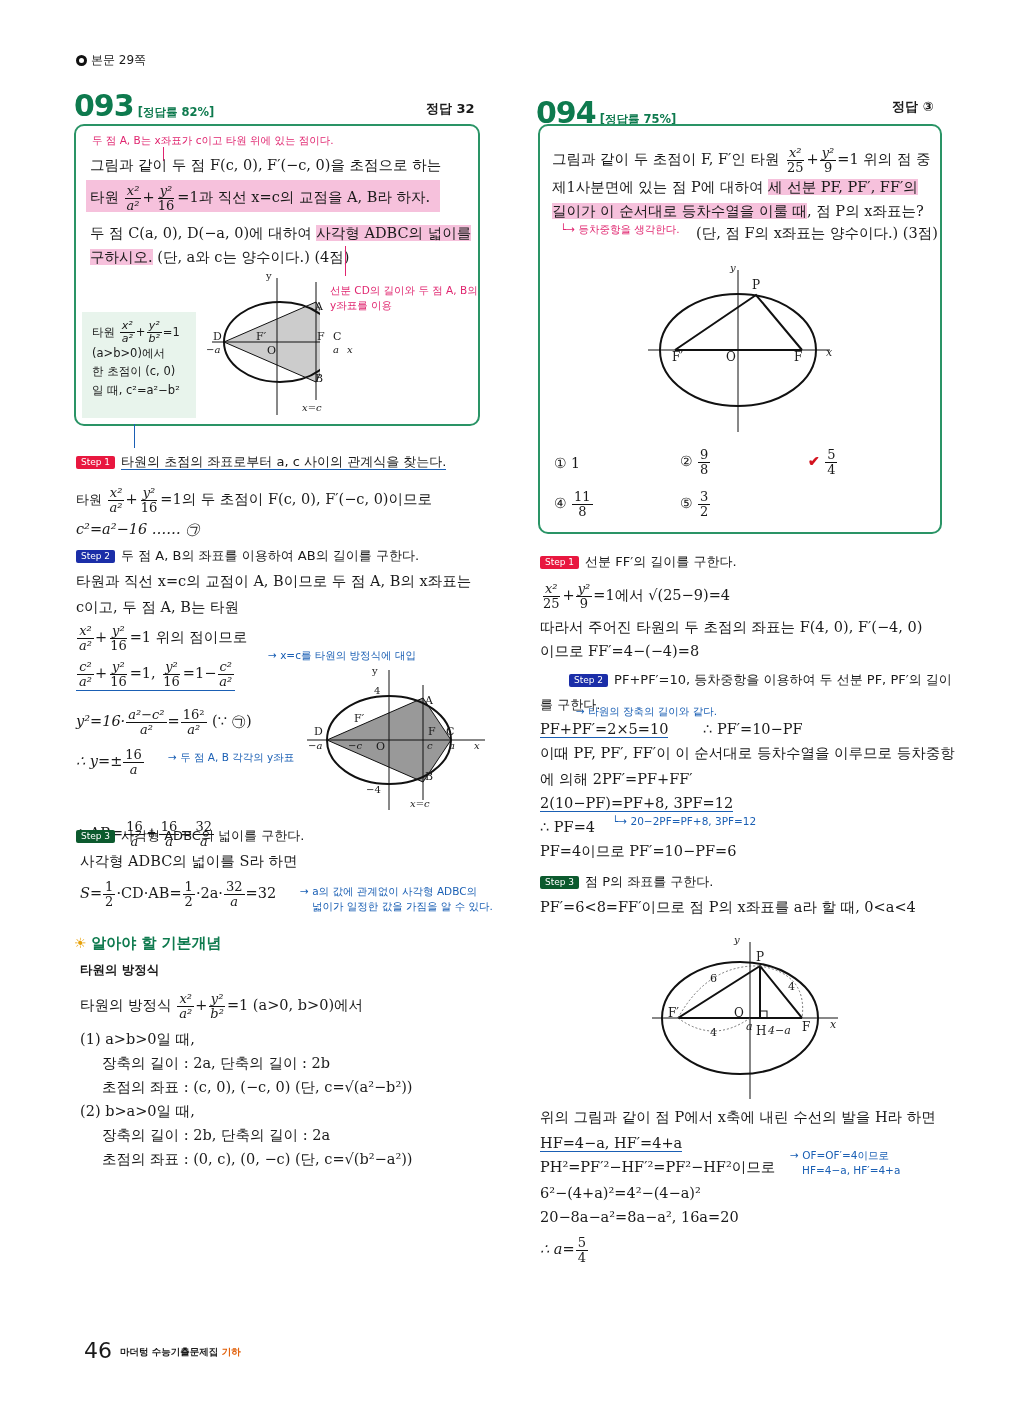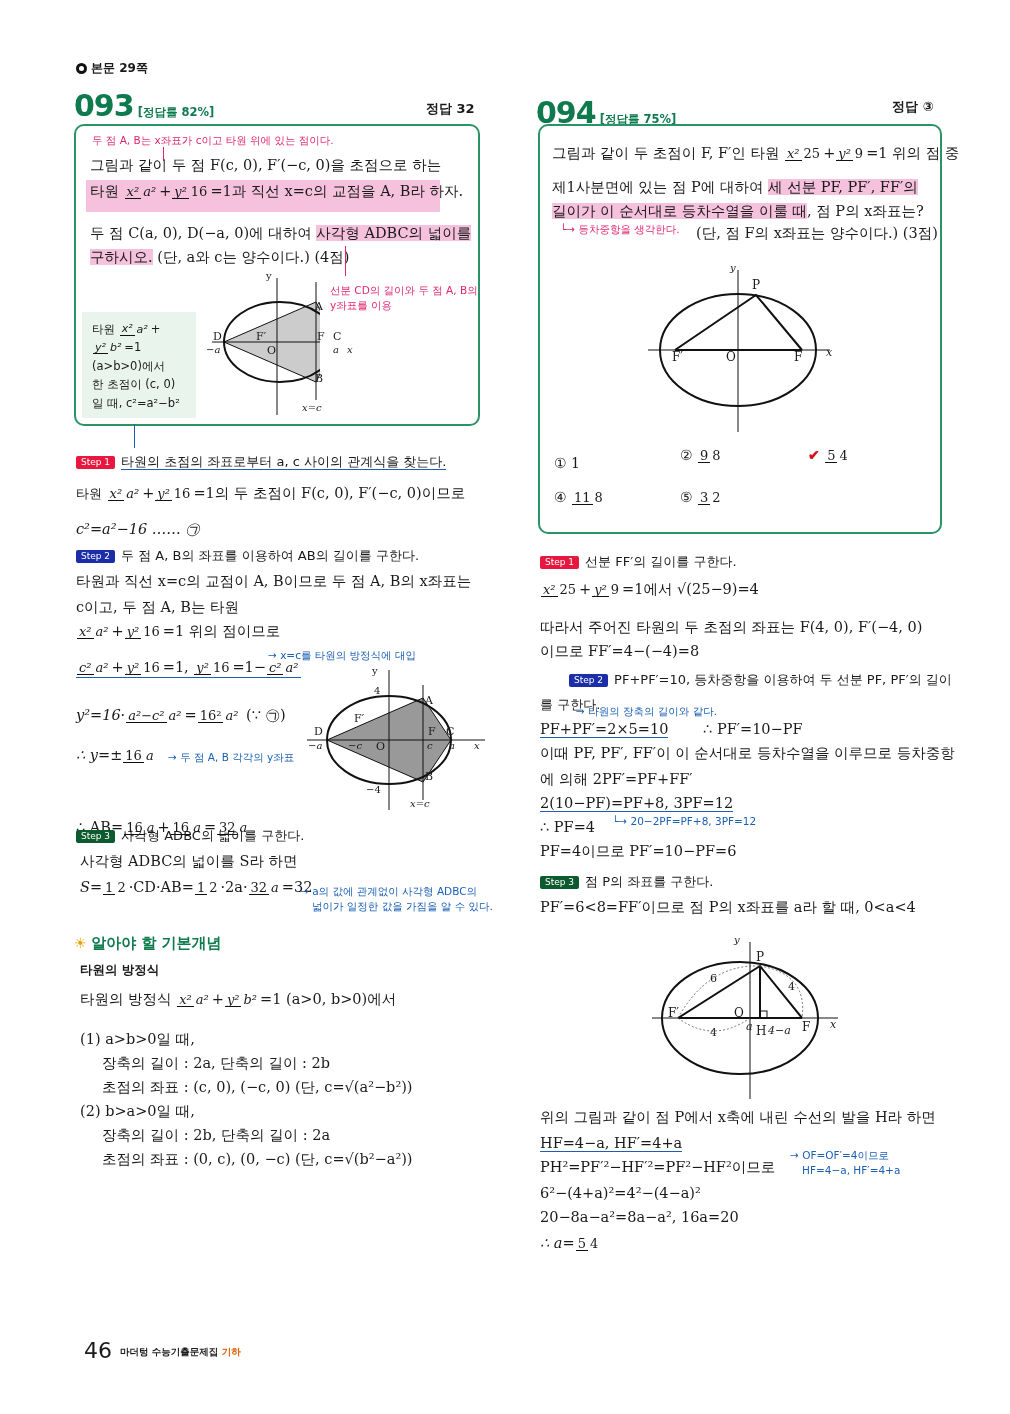--- a/index.html
+++ b/index.html
@@ -2,34 +2,34 @@
 <html><head>
 <meta charset="utf-8">
 <style>
   * { box-sizing: border-box; margin: 0; padding: 0; }
   html, body { width: 1010px; height: 1414px; background: #ffffff; overflow: hidden; }
   body { position: relative; font-family: "DejaVu Serif", "Liberation Serif", serif; color: #1a1a1a; font-size: 14.5px; }
   .sans { font-family: "DejaVu Sans", "Liberation Sans", sans-serif; }
   .abs { position: absolute; }
   .i { font-style: italic; }
 
-  .section-tag { left: 76px; top: 52px; font-size: 12px; font-weight: bold; display: flex; align-items: center; gap: 4px; margin-top: 8px; }
+  .section-tag { left: 76px; top: 52px; font-size: 12px; font-weight: normal; display: flex; align-items: center; gap: 4px; }
   .section-tag .dot { width: 11px; height: 11px; border: 3px solid #111; border-radius: 50%; display: inline-block; }
 
   .qnum { font-family: "DejaVu Sans", sans-serif; font-weight: bold; color: #0e7a4e; font-size: 30px; letter-spacing: -1px; }
   .qrate { font-family: "DejaVu Sans", sans-serif; color: #0e7a4e; font-size: 11.5px; font-weight: bold; margin-left: 4px; }
   .answer { font-family: "DejaVu Sans", sans-serif; font-weight: bold; font-size: 13px; }
 
   .qbox { border: 2px solid #2a9466; border-radius: 10px; background: #fff; }
   .hl { background: #f6c1dc; }
   .pink-note { color: #e0256f; font-family: "DejaVu Sans", sans-serif; font-size: 10.5px; }
   .blue-note { color: #1a5fb4; font-family: "DejaVu Sans", sans-serif; font-size: 10.5px; }
   .line { white-space: nowrap; line-height: 1; }
 
-  .frac { display: inline-flex; flex-direction: row; align-items: center; vertical-align: middle; font-size: 13px; line-height: 1.05; margin: 0 1px; }
+  .frac { display: inline-flex; flex-direction: column; align-items: center; vertical-align: middle; font-size: 13px; line-height: 1.05; margin: 0 1px; }
   .frac .num { border-bottom: 1px solid #111; padding: 0 2px; }
   .frac .den { padding: 0 2px; }
 
   .step { display: inline-block; color: #fff; font-family: "DejaVu Sans", sans-serif; font-size: 9px; padding: 2px 5px; border-radius: 2px; margin-right: 6px; vertical-align: middle; }
   .step1 { background: #e8173f; }
   .step2 { background: #1b2ea8; }
   .step3 { background: #0c5a2e; }
   .step-title { font-family: "DejaVu Sans", sans-serif; font-size: 13px; }
 
   .concept-box { background: #e8f4ec; padding: 8px 10px; font-family: "DejaVu Sans", sans-serif; font-size: 11.5px; line-height: 1.6; }

